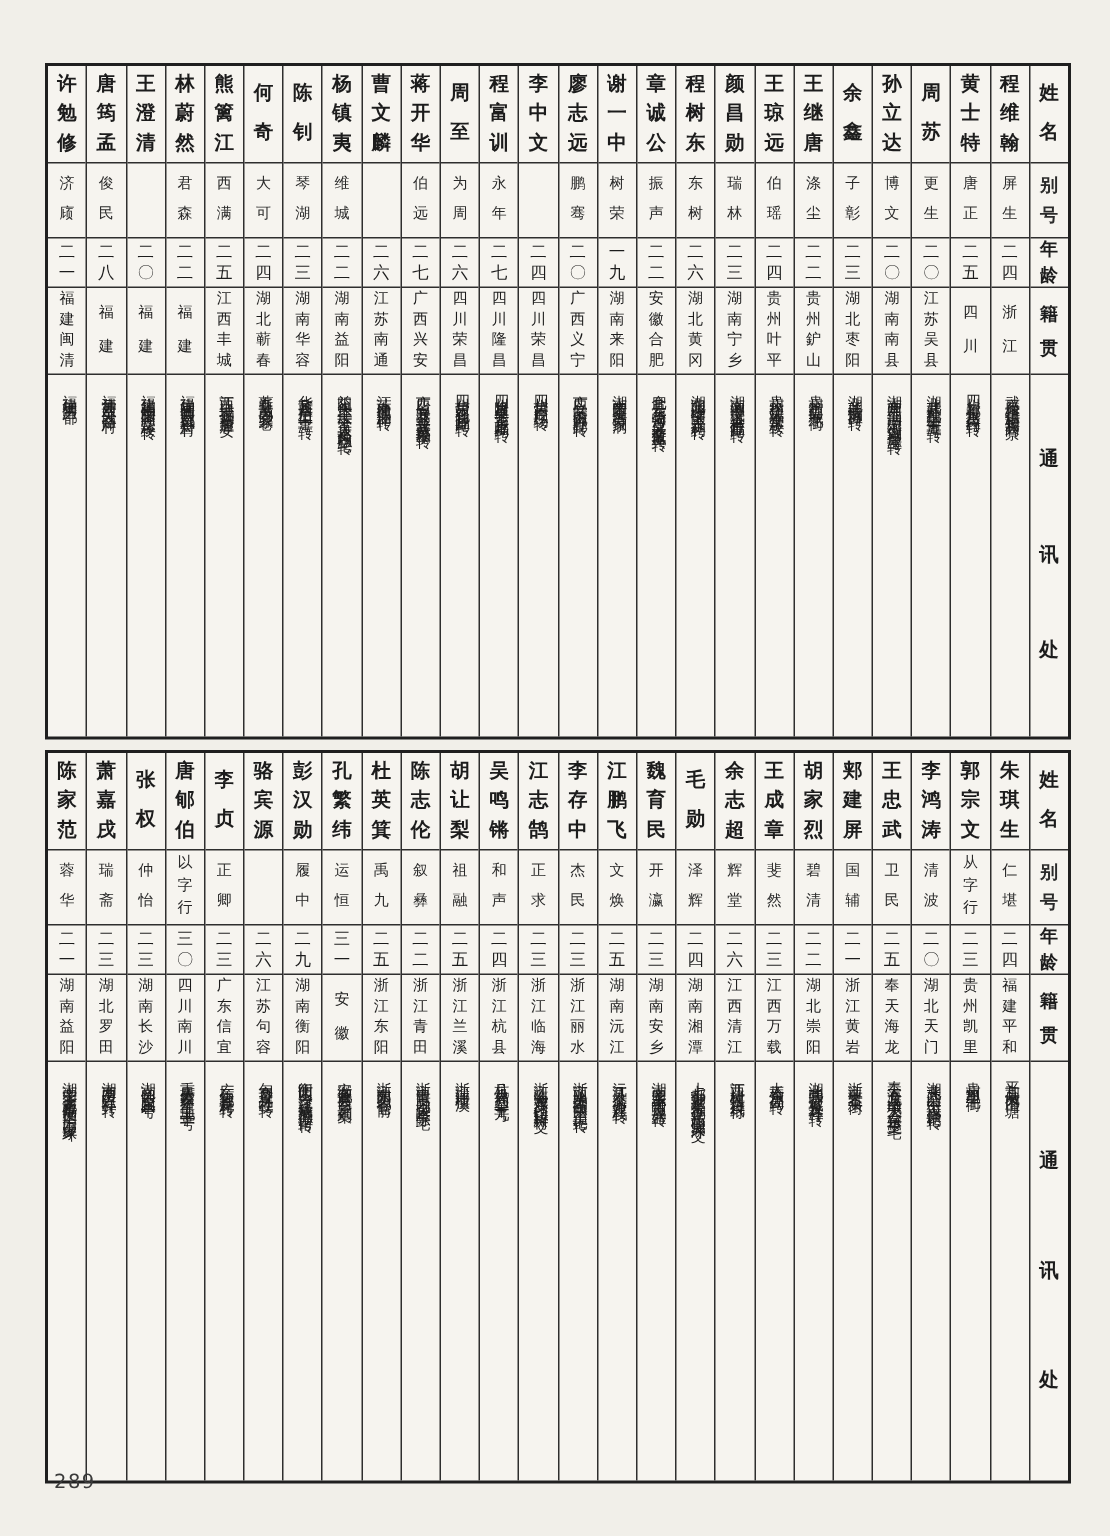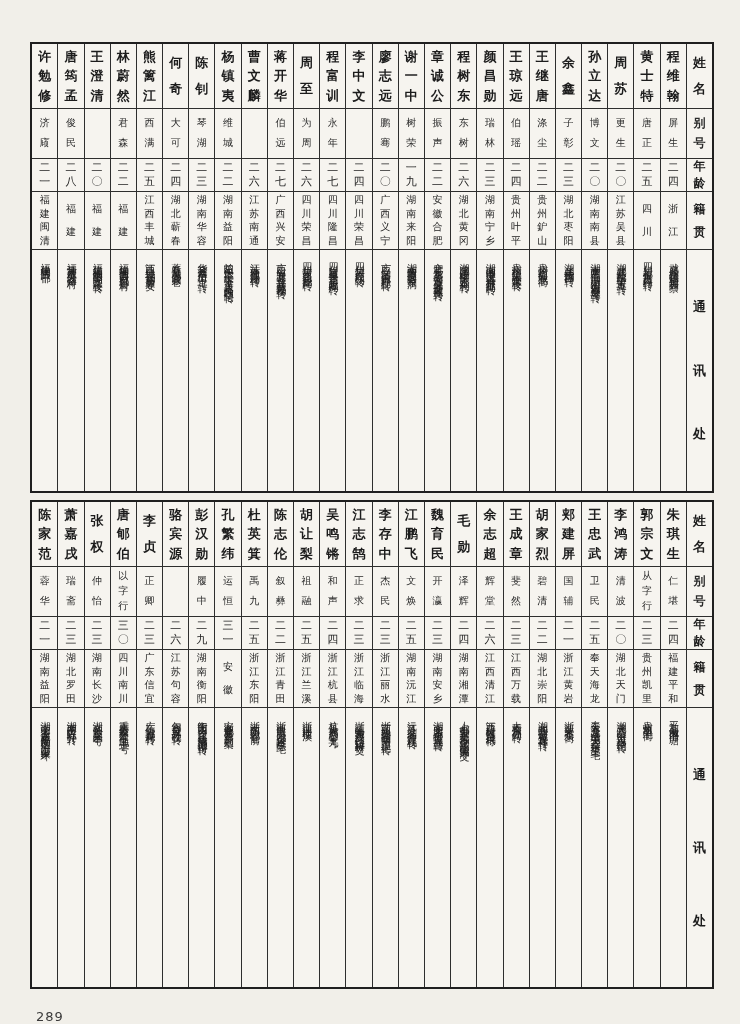--- a/index.html
+++ b/index.html
@@ -47,21 +47,21 @@
   .header-col .cell-address{justify-content:space-evenly;padding-top:0;font-size:13px;}
   .ch{display:block;line-height:1.05;}
   .vtext{
     writing-mode:vertical-rl;
     text-orientation:upright;
     letter-spacing:2px;
     line-height:1.25;
     max-height:100%;
   }
   .page-number{
-    position:absolute;left:36px;bottom:0;
+    position:absolute;left:36px;bottom:28px;
     font-size:13px;color:#3a3a3a;letter-spacing:1px;
   }
 </style>
 </head>
 <body>
 
 <div class="page">
   <div id="table-top" class="doc-table">
       <div class="col header-col">
         <div class="cell cell-name">

